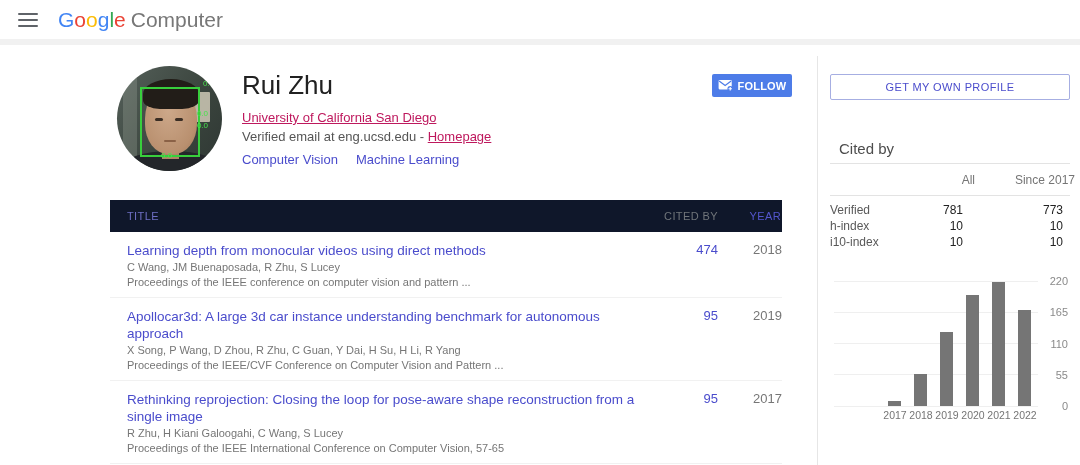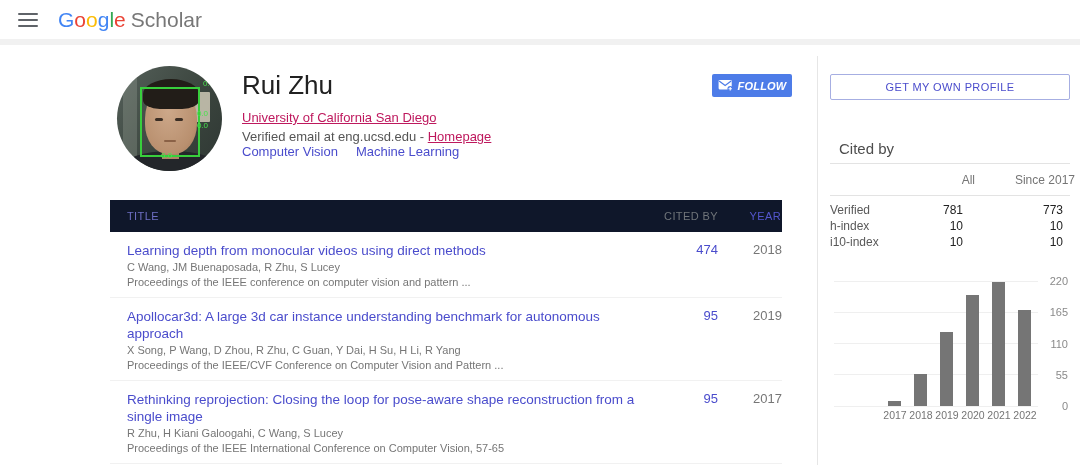--- a/index.html
+++ b/index.html
@@ -34,27 +34,27 @@
   .avatar .eye.l { left:38px; } .avatar .eye.r { left:58px; }
   .avatar .mouth { position:absolute; left:47px; top:74px; width:12px; height:2px; background:#8a6146; border-radius:1px; }
   .avatar .det-box { position:absolute; left:23px; top:21px; width:60px; height:70px; border:2px solid #38cf3c; }
   .avatar .det-label { position:absolute; color:#49e24d; font-size:8px; font-weight:normal; line-height:8px; }
 
   .profile-info { position:absolute; left:242px; top:70px; }
   .profile-name { font-size:26px; color:#212121; font-weight:400; }
   .profile-affil { margin-top:9px; font-size:13px; color:#444; }
   .profile-affil a, .profile-email a { color:#be185d; text-decoration:underline; cursor:pointer; }
   .profile-email { margin-top:4px; font-size:13px; color:#555; }
-  .profile-interests { font-size:13px; }
+  .profile-interests { margin-top:8px; font-size:13px; }
   .profile-interests a { color:var(--link); text-decoration:none; margin-right:18px; cursor:pointer; }
 
   .follow-btn { position:absolute; left:712px; top:74px; width:80px; height:23px; background:#4d7ce8;
                 border:none; border-radius:2px; color:#fff; font-size:11px; font-weight:bold;
                 display:flex; align-items:center; justify-content:center; gap:5px; cursor:pointer;
-                font-family:"Liberation Sans", sans-serif; letter-spacing:.2px;font-style:italic; }
+                font-family:"Liberation Sans", sans-serif; letter-spacing:.2px; }
 
   
   :root { --link:#4a4ccc; }
   .pub-table { position:absolute; left:110px; top:200px; width:672px; }
   .pub-header { display:flex; align-items:center; height:32px; background:#0f172a;
                 font-size:11px; letter-spacing:.4px; color:#70757a; }
   .pub-header .h-title { flex:1; padding-left:17px; color:#6e6fc4; cursor:pointer; }
   .pub-header .h-cited { width:70px; text-align:right; }
   .pub-header .h-year { width:64px; text-align:right; padding-right:1px; color:#5456cd; cursor:pointer; }
   .pub-row { display:flex; padding:10px 0 8px; border-bottom:1px solid #f1f1f1;justify-content:flex-end; }
@@ -96,21 +96,21 @@
 <body>
 
 <div class="topbar">
   <div class="hamburger">
     <div></div>
       <div></div>
       <div></div>
   </div>
   <div class="logo">
     <span class="word" id="logo-word"><span style="color: rgb(66, 133, 244);">G</span><span style="color: rgb(234, 67, 53);">o</span><span style="color: rgb(251, 188, 5);">o</span><span style="color: rgb(66, 133, 244);">g</span><span style="color: rgb(52, 168, 83);">l</span><span style="color: rgb(234, 67, 53);">e</span></span>
-    <span class="suffix">Scholar</span>
+    <span class="suffix">Computer</span>
   </div>
 </div>
 <div class="topbar-strip"></div>
 <div class="v-divider"></div>
 
 <div class="avatar">
   <div class="wall-strip"></div>
   <div class="card"></div>
   <div class="shoulders"></div>
   <div class="neck"></div>

